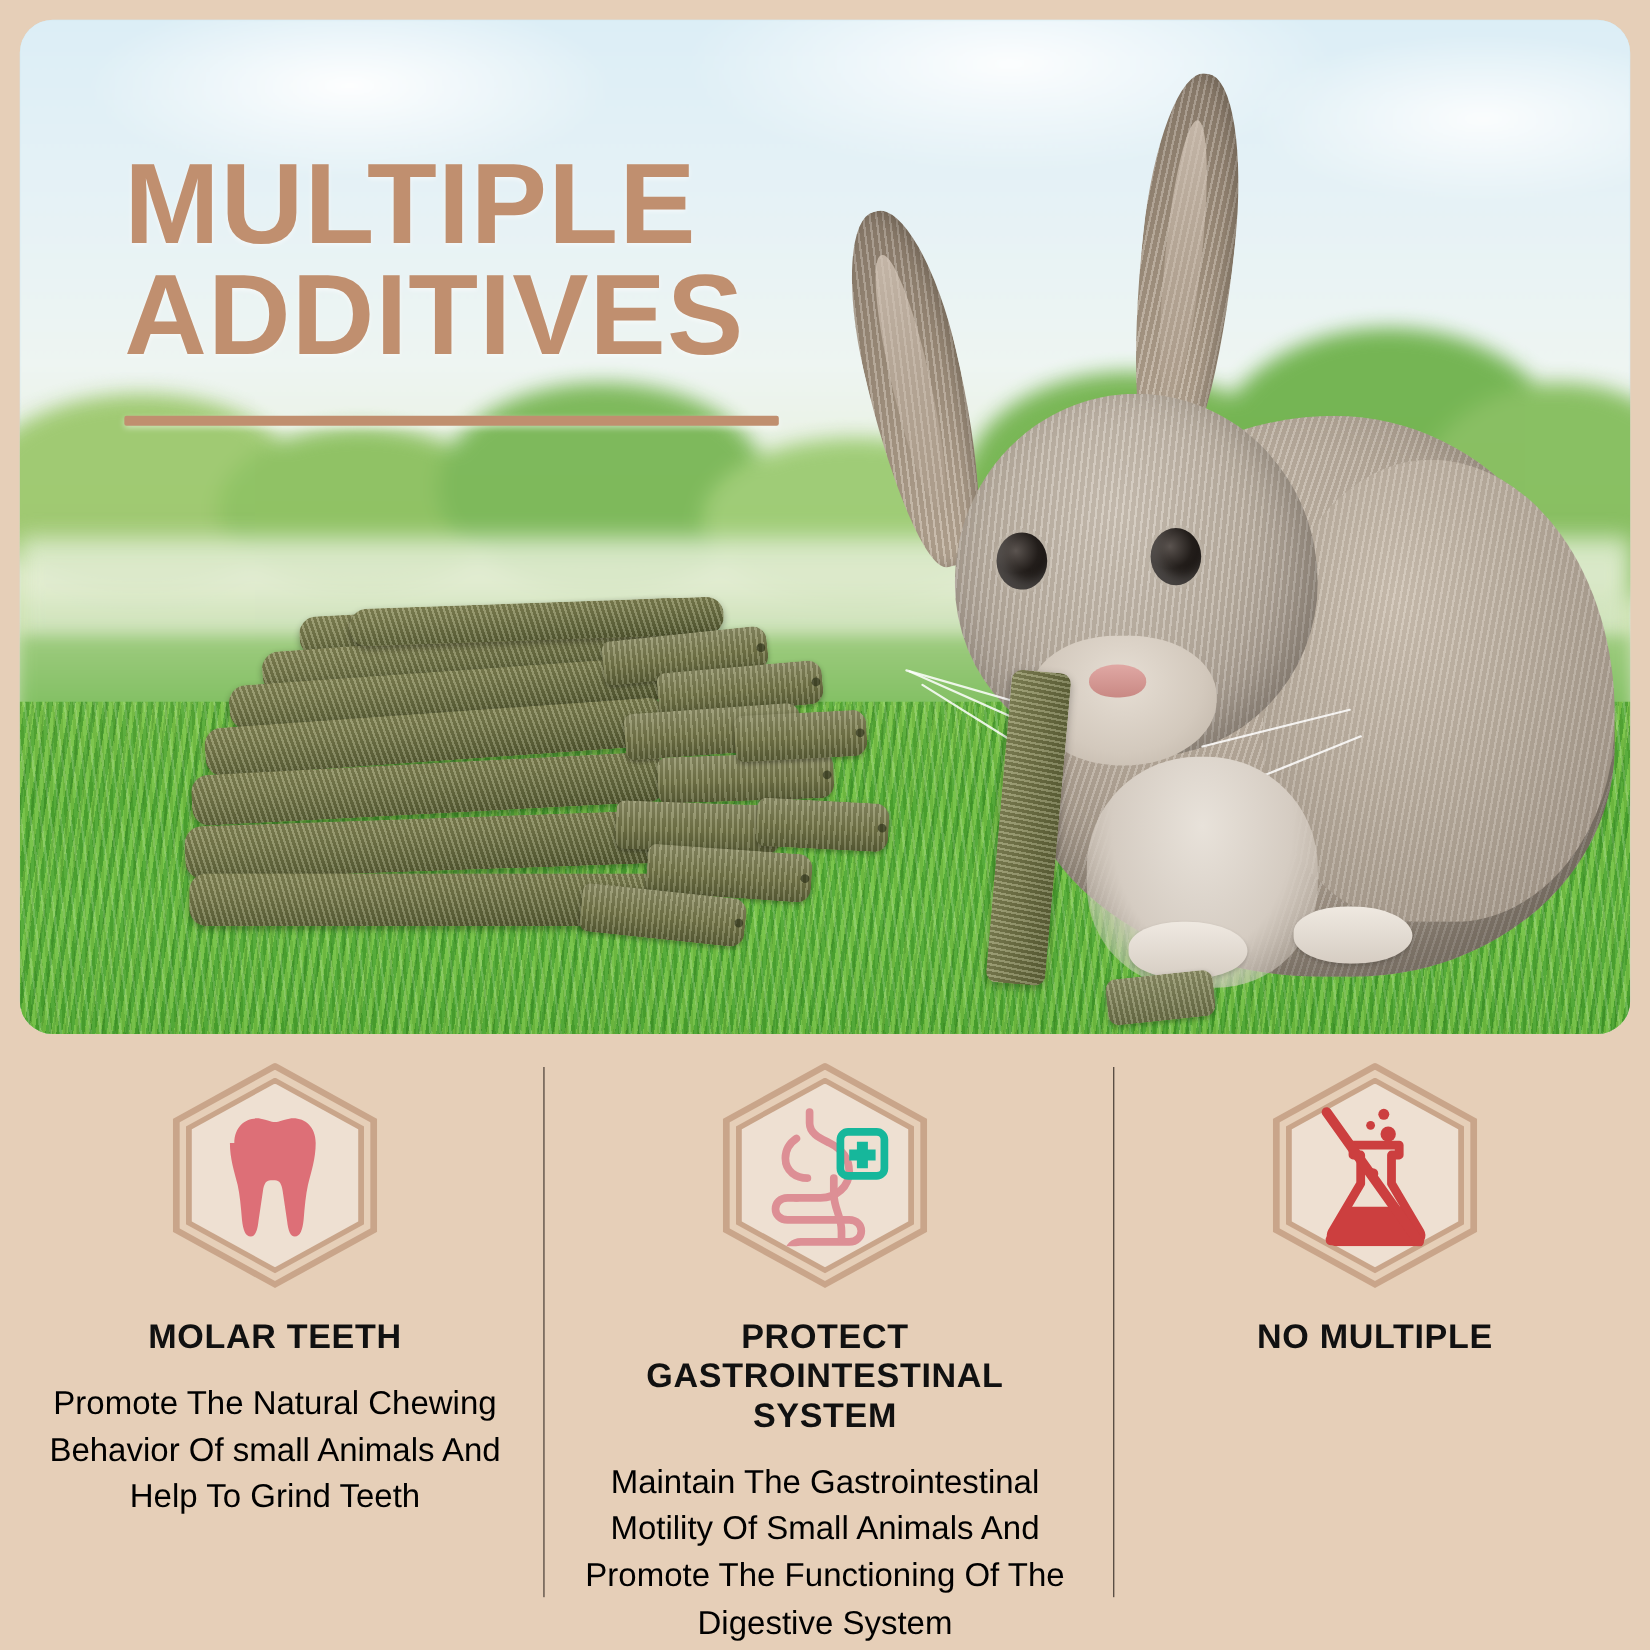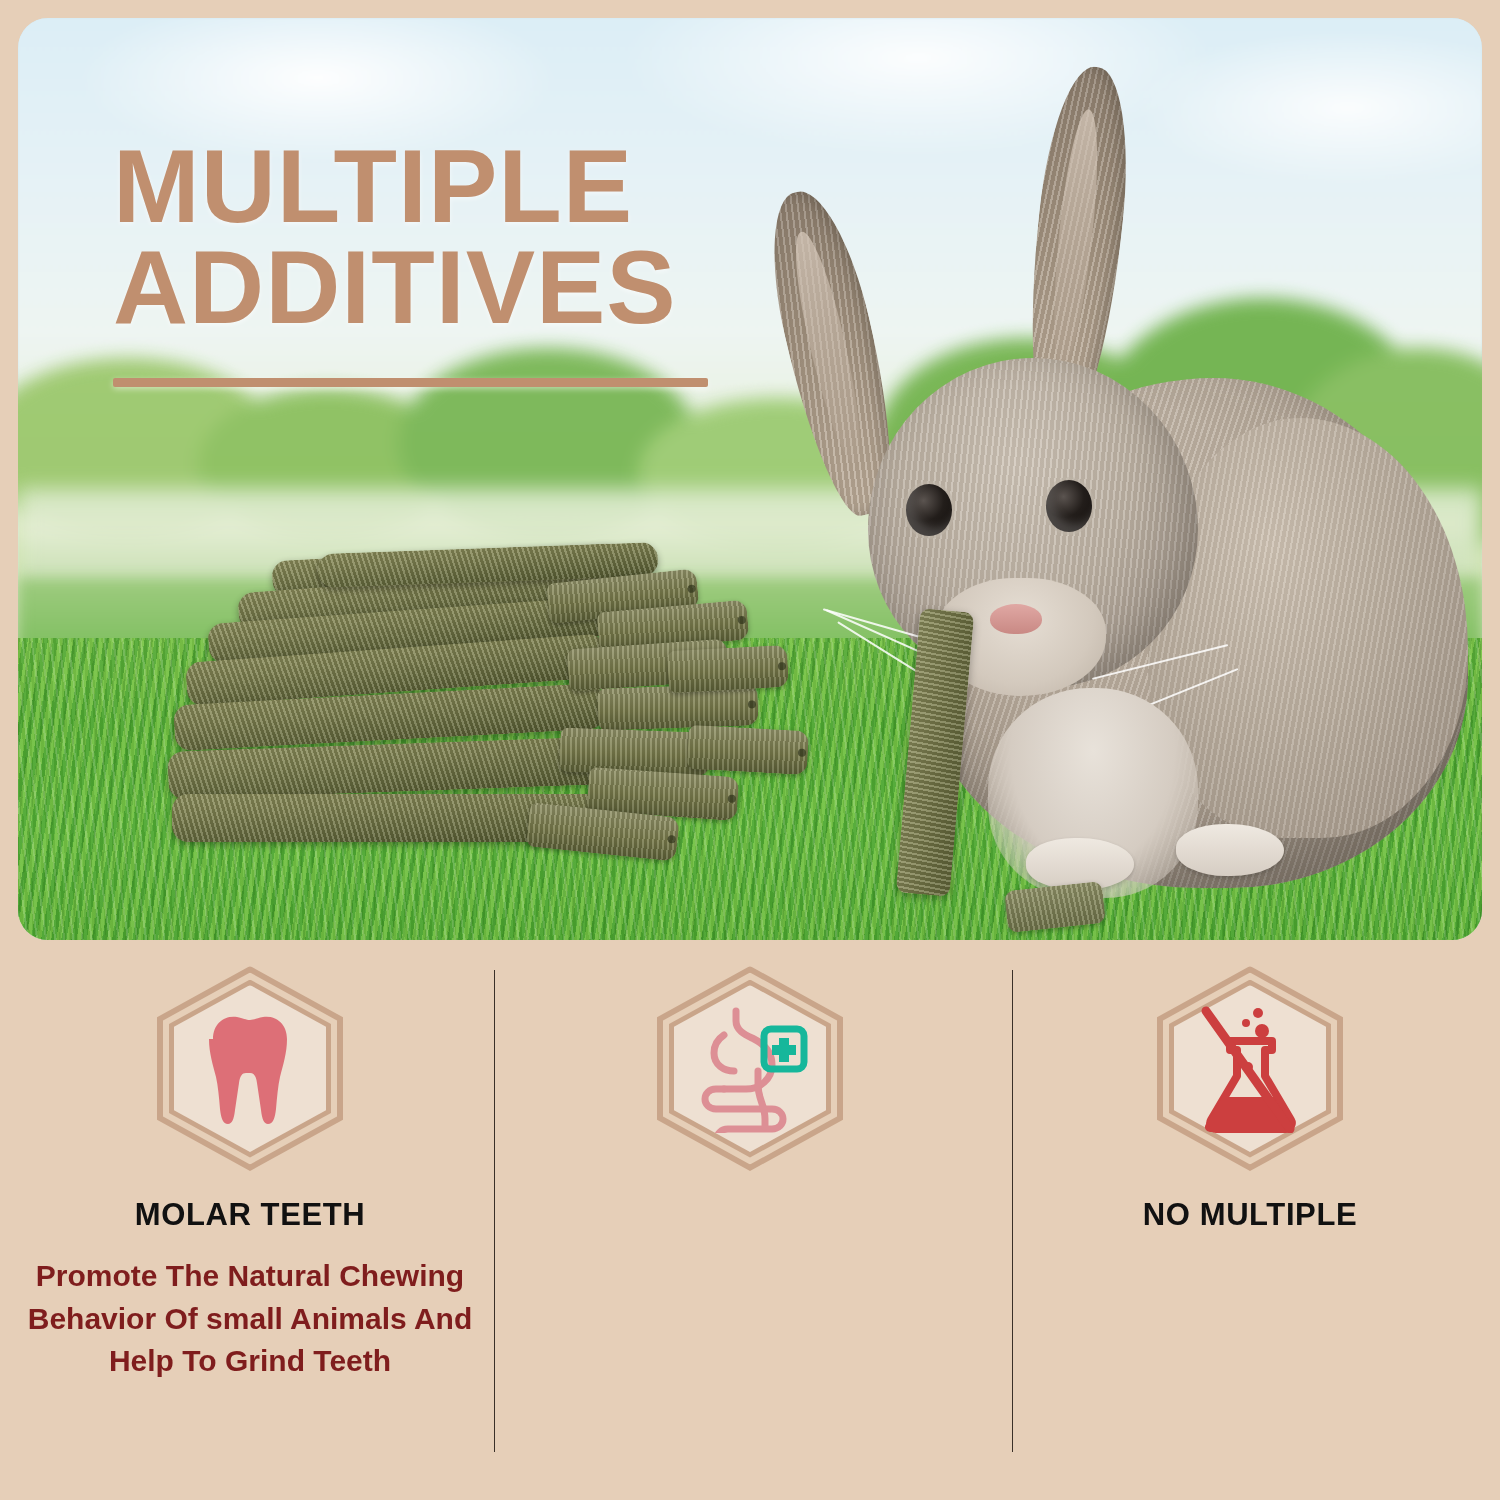--- a/index.html
+++ b/index.html
@@ -211,22 +211,22 @@
     width:152px;height:167px;background:#eee0d2;
     clip-path:polygon(50% 0%,100% 25%,100% 75%,50% 100%,0% 75%,0% 25%);
   }
   .glyph{position:absolute;left:50%;top:50%;transform:translate(-50%,-50%);z-index:3;}
 
   .feat-title{
     margin-top:26px;color:#111;font-weight:700;font-size:31px;
     letter-spacing:.6px;text-align:center;line-height:1.16;
   }
   .feat-desc{
-    margin-top:22px;color:#7f1d1d;font-size:30px;line-height:1.42;
-    text-align:center;max-width:470px;font-weight:700;
+    margin-top:22px;color:#000000;font-size:30px;line-height:1.42;
+    text-align:center;max-width:470px;font-weight:400;
   }
 </style>
 </head>
 <body>
 
 <div class="page">
 
   <div class="hero">
     <div class="sky"></div>
 
@@ -320,20 +320,22 @@
             <path d="M36 30c-6 4-10 10-10 18 0 12 10 18 20 18"></path>
             <path d="M36 84H28c-7 0-11 5-11 10s4 10 11 10h56c7 0 11 5 11 10s-4 10-11 10H40c-7 0-11 5-11 10"></path>
             <path d="M70 66v14c0 14 7 20 7 34v8"></path>
           </g>
           <g>
             <rect x="76" y="24" width="40" height="40" rx="7" fill="none" stroke="#16b79b" stroke-width="7"></rect>
             <path d="M91 33h10v7h7v10h-7v7H91v-7h-7V40h7z" fill="#16b79b"></path>
           </g>
         </svg>
       </div>
+      <div class="feat-title">PROTECT GASTROINTESTINAL SYSTEM</div>
+      <div class="feat-desc">Maintain The Gastrointestinal Motility Of Small Animals And Promote The Functioning Of The Digestive System</div>
     </div>
 
     <div class="col">
       <div class="badge">
         <div class="hexout"></div>
         <div class="hexin"></div>
         <svg class="glyph" width="120" height="128" viewBox="0 0 120 128">
           <g fill="#cc3f3f">
             <circle cx="68" cy="8" r="5"></circle>
             <circle cx="56" cy="18" r="4"></circle>

